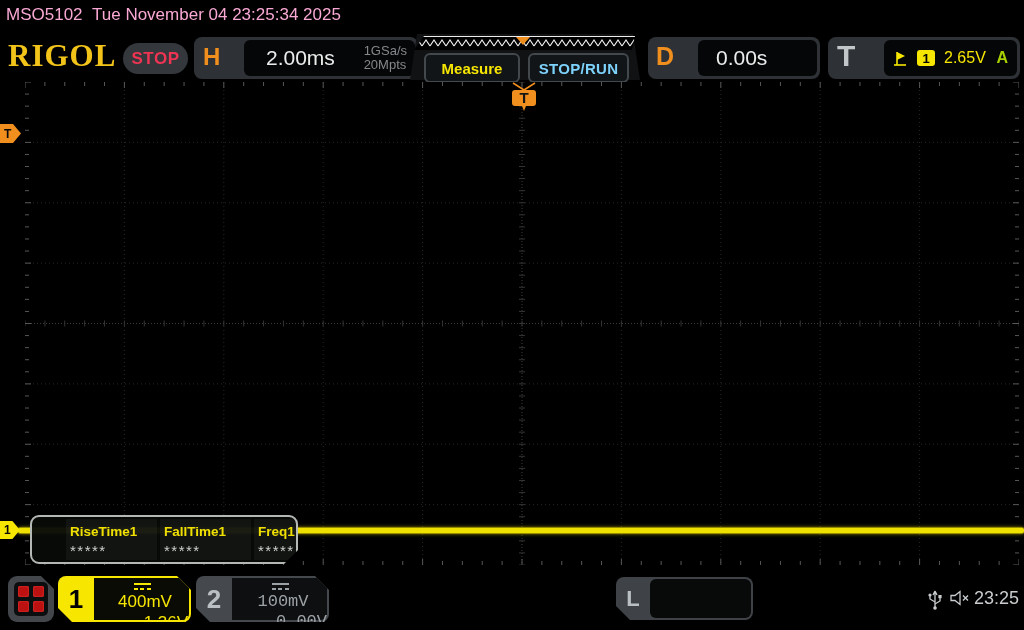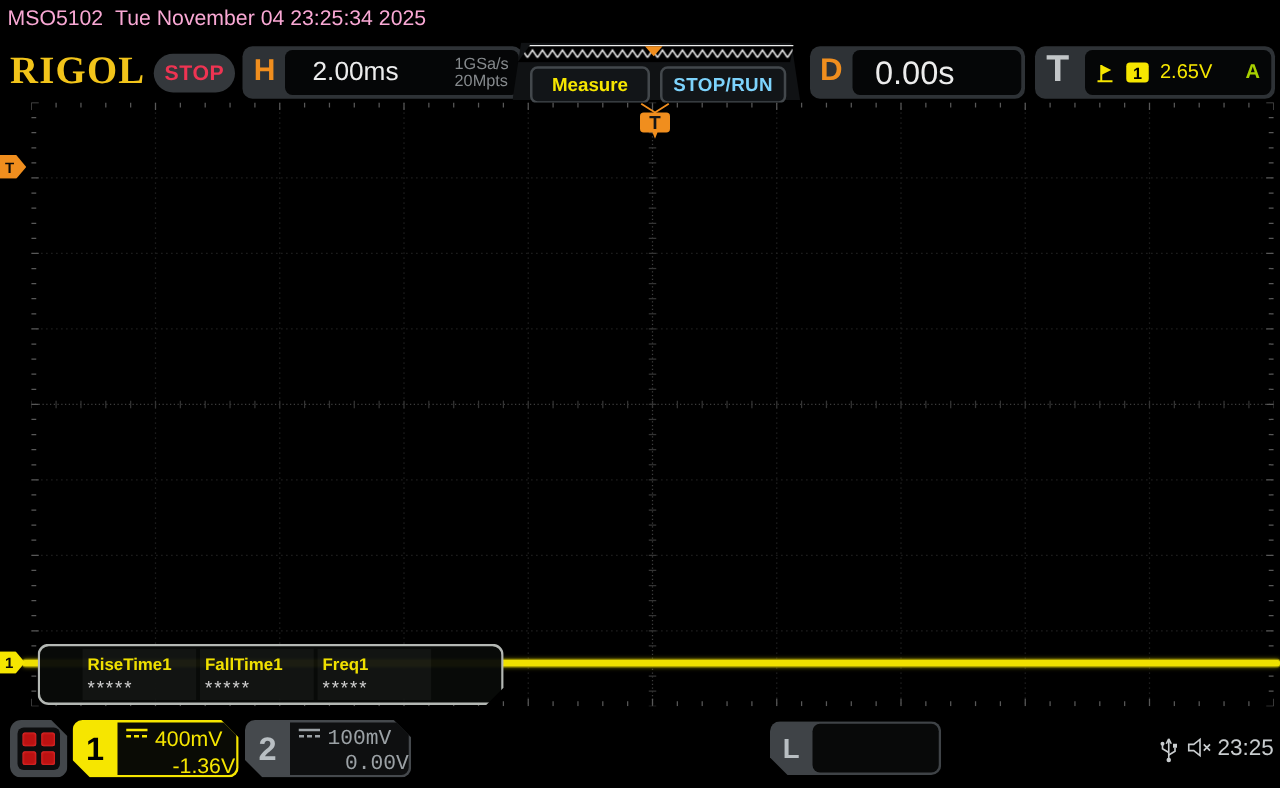--- a/index.html
+++ b/index.html
@@ -8,21 +8,21 @@
   
   .topbar{position:absolute;left:6px;top:5px;color:#f9a8d4;font-size:17px;white-space:pre;}
   
   .logo{position:absolute;left:8px;top:38px;font-family:"Liberation Serif",serif;font-weight:bold;
         font-size:31px;color:#f2c41a;letter-spacing:1px;}
   .stop-oval{position:absolute;left:123px;top:43px;width:65px;height:31px;background:#34383c;
         border-radius:16px;color:#ee3452;font-weight:bold;font-size:17px;display:flex;
         align-items:center;justify-content:center;letter-spacing:.5px;}
   .hdr-block{position:absolute;top:37px;height:42px;background:#2e3236;border-radius:8px;}
   .hdr-inner{position:absolute;top:3px;right:3px;bottom:3px;background:#050607;border-radius:6px;
-        display:flex;align-items:center;}
+        display:flex;align-items:center;margin-left:16px;}
   .hdr-letter{position:absolute;font-weight:bold;color:#f08e1e;}
   .hblock{left:194px;width:224px;}
   .hblock .hdr-letter{left:9px;top:6px;font-size:24px;}
   .hblock .hdr-inner{left:34px;}
   .tb-value{color:#ececec;font-size:21px;margin-left:22px;flex:0 0 auto;}
   .tb-rates{margin-left:auto;margin-right:8px;text-align:left;color:#85898c;font-size:13px;line-height:14px;}
   .cpanel{position:absolute;left:410px;top:34px;width:230px;height:46px;background:#101214;
         clip-path:polygon(3% 0,97% 0,100% 100%,0 100%);}
   .strip{position:absolute;left:414px;top:36px;width:221px;height:13px;background:#000;
         border-top:1px solid #ededed;clip-path:polygon(10px 0,100% 0,calc(100% - 3px) 100%,0 100%);}
@@ -30,41 +30,41 @@
   .strip-tri{position:absolute;left:516px;top:37px;width:0;height:0;border-left:7px solid transparent;
         border-right:7px solid transparent;border-top:8px solid #f08e1e;}
   .hdr-btn{position:absolute;top:53px;height:26px;background:#121518;border:2px solid #43484c;
         border-radius:6px;display:flex;align-items:center;justify-content:center;
         font-weight:bold;font-size:15px;}
   .measure-btn{left:424px;width:92px;color:#f6e600;}
   .run-btn{left:528px;width:97px;color:#7dd3fc;letter-spacing:.3px;}
   .dblock{left:648px;width:172px;}
   .dblock .hdr-letter{left:8px;top:5px;font-size:25px;}
   .dblock .hdr-inner{left:34px;}
-  .d-value{color:#ececec;font-size:26px;margin-left:18px;}
+  .d-value{color:#ececec;font-size:21px;margin-left:18px;}
   .tblock{left:828px;width:192px;}
   .t-letter{position:absolute;left:9px;top:2px;font-size:30px;font-weight:bold;color:#c2c6c8;}
   .tblock .hdr-inner{left:40px;padding:0 9px;gap:9px;}
   .trig-badge{background:#f6e600;color:#000;font-weight:bold;font-size:13px;width:18px;height:16px;
         border-radius:3px;display:flex;align-items:center;justify-content:center;}
   .trig-level{color:#f6e600;font-size:16px;}
   .trig-mode{color:#a8d000;font-weight:bold;font-size:16px;margin-left:auto;}
   
   .grat{position:absolute;left:25px;top:82px;width:994px;height:483px;background:#000;}
   .trace{position:absolute;left:18px;top:528px;width:1006px;height:5px;background:#f0e000;
         border-radius:2px;box-shadow:0 0 4px #cfc300,0 1px 0 rgba(240,224,0,.45),0 -1px 0 rgba(240,224,0,.45);}
   .tlevel-marker{position:absolute;left:0;top:124px;width:21px;height:19px;background:#f08e1e;
         clip-path:polygon(0 0,62% 0,100% 50%,62% 100%,0 100%);color:#0a0a0a;font-weight:bold;
         font-size:12px;display:flex;align-items:center;padding-left:4px;box-sizing:border-box;}
   .ch1-marker{position:absolute;left:0;top:521px;width:20px;height:18px;background:#f6e600;
         clip-path:polygon(0 0,62% 0,100% 50%,62% 100%,0 100%);color:#0a0a0a;font-weight:bold;
         font-size:12px;display:flex;align-items:center;padding-left:4px;box-sizing:border-box;}
   .tpos-marker{position:absolute;left:507px;top:82px;}
   
-  .mpanel{position:absolute;left:30px;top:515px;width:373px;height:49px;background:rgba(8,10,8,.96);
+  .mpanel{position:absolute;left:30px;top:515px;width:268px;height:49px;background:rgba(8,10,8,.96);
         border:2px solid #b4b8b4;border-radius:9px;box-sizing:border-box;
         clip-path:polygon(0 0,100% 0,100% calc(100% - 14px),calc(100% - 14px) 100%,0 100%);}
   .mcol-bg{position:absolute;top:2px;bottom:2px;width:91px;background:rgba(255,255,255,.045);}
   .m-name{position:absolute;top:7px;color:#f0e000;font-size:13.5px;font-weight:bold;}
   .m-value{position:absolute;top:25px;color:#cfcfcf;font-size:15px;letter-spacing:1.5px;}
   
   .menu-btn{position:absolute;left:8px;top:576px;width:46px;height:46px;background:#43474b;
         border-radius:9px;clip-path:polygon(0 0,calc(100% - 13px) 0,100% 13px,100% 100%,0 100%);}
   .menu-inner{position:absolute;inset:6px;background:#0c0d0e;border-radius:5px;display:grid;
         grid-template-columns:11px 11px;gap:4px;align-content:center;justify-content:center;}
@@ -73,21 +73,21 @@
         clip-path:polygon(0 0,calc(100% - 14px) 0,100% 14px,100% 100%,14px 100%,0 calc(100% - 14px));}
   .ch1{left:58px;background:#f6e600;}
   .ch2{left:196px;background:#45494d;}
   .ch-num{position:absolute;left:0;top:0;width:36px;height:100%;display:flex;align-items:center;
         justify-content:center;font-size:26px;font-weight:bold;}
   .ch1 .ch-num{color:#000;}
   .ch2 .ch-num{color:#b9bfc3;}
   .ch-body{position:absolute;left:36px;top:2px;right:2px;bottom:2px;border-radius:0 6px 6px 0;}
   .ch1 .ch-body{background:#0a0b05;color:#f6e600;}
   .ch2 .ch-body{background:#0e0f10;color:#9ba1a5;font-family:Liberation Mono, monospace;}
-  .ch-row1{display:flex;align-items:flex-start;padding:4px 0 0 7px;font-size:17px;}
+  .ch-row1{display:flex;align-items:center;padding:4px 0 0 7px;font-size:17px;flex-direction:column;}
   .ch-row2{text-align:right;padding:1px 8px 0 16px;font-size:17px;margin-left:28px;}
   .dc-icon{position:relative;width:17px;height:10px;margin-right:6px;flex:0 0 auto;}
   .dc-icon::before{content:"";position:absolute;top:1px;left:0;right:0;height:2px;background:currentColor;}
   .dc-icon::after{content:"";position:absolute;top:6px;left:0;right:0;height:2px;
         background:repeating-linear-gradient(to right,currentColor 0 4px,transparent 4px 6.5px);}
   .lblock{position:absolute;left:616px;top:577px;width:137px;height:43px;background:#3f4347;
         border-radius:8px;clip-path:polygon(0 0,100% 0,100% 100%,14px 100%,0 calc(100% - 14px));}
   .l-label{position:absolute;left:0;top:0;width:34px;height:100%;display:flex;align-items:center;
         justify-content:center;color:#b9bfc3;font-size:22px;font-weight:bold;}
   .l-body{position:absolute;left:34px;top:2px;right:2px;bottom:2px;background:#080909;border-radius:6px;

